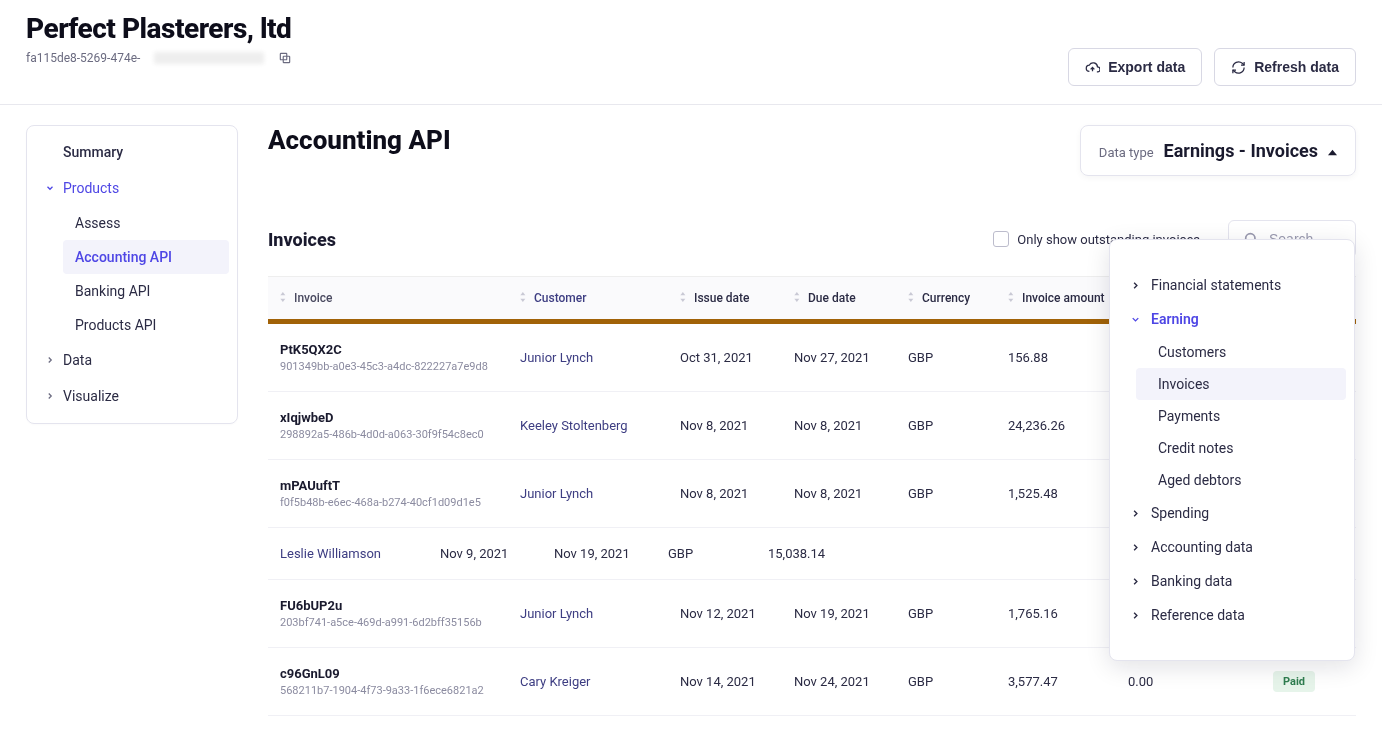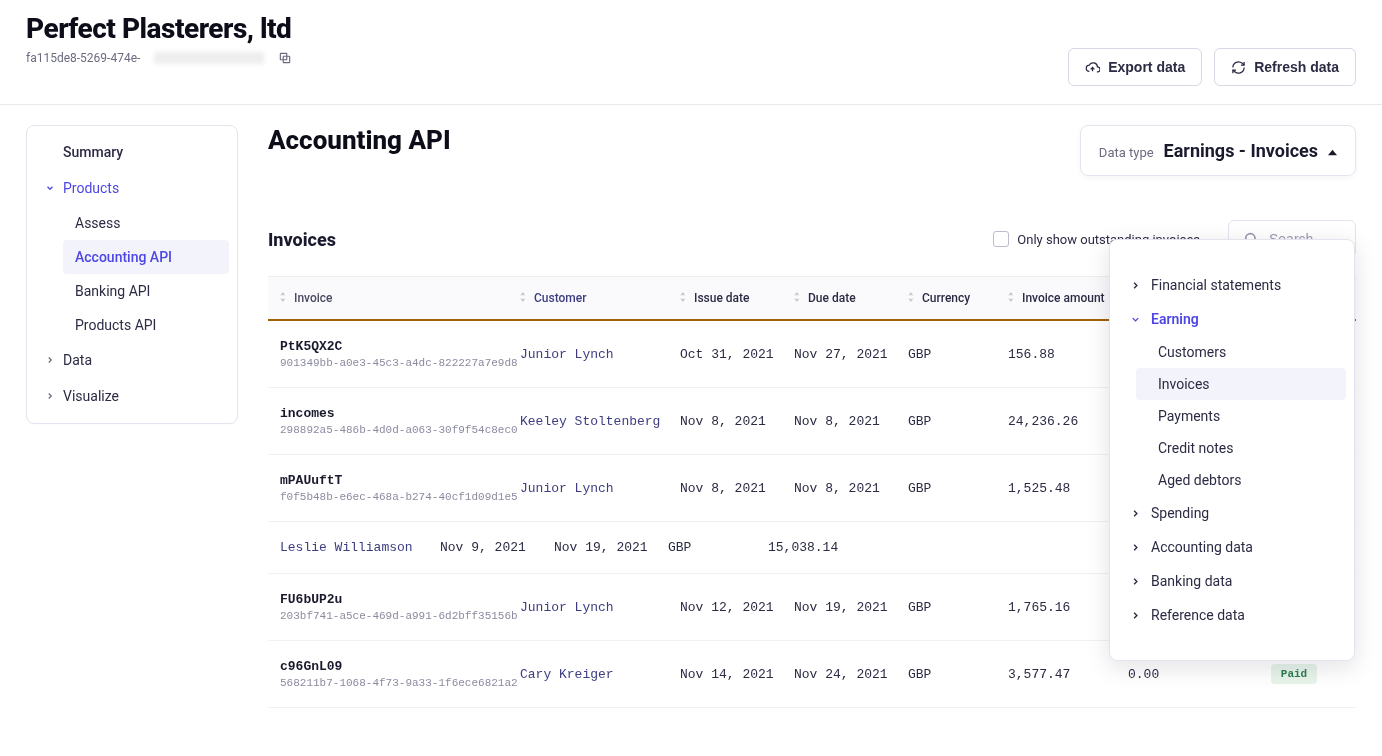--- a/index.html
+++ b/index.html
@@ -77,22 +77,22 @@
   .datatype-label { font-size:13px; color:#6b6b80; }
   .datatype-value { font-size:18px; font-weight:700; color:#1a1a2e; margin-left:6px;}
   .dd-triangle { display:inline-block; margin-left:6px; }
   .subhead { display:flex; align-items:center; margin-top:44px; gap:28px;}
   .subhead h3 { font-size:18px; font-weight:800; color:#1a1a2e; flex:0 0 auto; margin-right:auto;}
   .chk-wrap { display:flex; align-items:center; gap:8px; font-size:13px; color:#2b2b44;}
   .chk { width:16px; height:16px; border:1.5px solid #bcbccc; border-radius:3px; cursor:pointer;}
   .search-wrap { display:flex; align-items:center; gap:10px; border:1px solid #e4e4ee; border-radius:6px; padding:10px 14px; min-width:128px;}
   .search-input { border:none; outline:none; font-size:14px; color:#2b2b44; width:70px;}
   .search-input::placeholder { color:#9a9aaf; }
-  .table-head { display:flex; border-top:1px solid #eee; border-bottom:2px solid #a16207; background:#fafafc; margin-top:18px; padding:14px 12px; font-size:12px; color:#4a4a60; font-weight:500;}
-  .row { display:flex; border-bottom:1px solid #f0f0f5; padding:18px 12px; font-size:13px; align-items:center;font-family:Liberation Mono, monospace;}
+  .table-head { display:flex; border-top:1px solid #eee; border-bottom:5px solid #a16207; background:#fafafc; margin-top:18px; padding:14px 12px; font-size:12px; color:#4a4a60; font-weight:500;}
+  .row { display:flex; border-bottom:1px solid #f0f0f5; padding:18px 12px; font-size:13px; align-items:center;}
   .col-invoice { flex:0 0 240px; }
   .col-customer { flex:0 0 160px; color:#3d3d82;}
   .col-issue { flex:0 0 114px; color:#2b2b44;}
   .col-due { flex:0 0 114px; color:#2b2b44;}
   .col-curr { flex:0 0 100px; color:#2b2b44;}
   .col-amount { flex:0 0 120px; padding-right:18px; color:#2b2b44;}
   .col-due2 { flex:0 0 130px; text-align:left; padding-right:26px; color:#2b2b44;}
   .col-status { flex:0 0 72px; text-align:center;}
   .inv-code { font-weight:700; color:#1a1a2e; font-size:13px;}
   .inv-id { font-size:11px; color:#8b8ba0; margin-top:3px;}
@@ -291,21 +291,21 @@
           <div class="col-customer">Junior Lynch</div>
           <div class="col-issue">Oct 31, 2021</div>
           <div class="col-due">Nov 27, 2021</div>
           <div class="col-curr">GBP</div>
           <div class="col-amount">156.88</div>
           <div class="col-due2"></div>
           <div class="col-status"></div>
         </div>
         <div class="row">
           <div class="col-invoice">
-            <div class="inv-code">incomes</div>
+            <div class="inv-code">xIqjwbeD</div>
             <div class="inv-id">298892a5-486b-4d0d-a063-30f9f54c8ec0</div>
           </div>
           <div class="col-customer">Keeley Stoltenberg</div>
           <div class="col-issue">Nov 8, 2021</div>
           <div class="col-due">Nov 8, 2021</div>
           <div class="col-curr">GBP</div>
           <div class="col-amount">24,236.26</div>
           <div class="col-due2"></div>
           <div class="col-status"></div>
         </div>
@@ -340,21 +340,21 @@
           <div class="col-issue">Nov 12, 2021</div>
           <div class="col-due">Nov 19, 2021</div>
           <div class="col-curr">GBP</div>
           <div class="col-amount">1,765.16</div>
           <div class="col-due2">0.00</div>
           <div class="col-status"><span class="badge">Paid</span></div>
         </div>
         <div class="row">
           <div class="col-invoice">
             <div class="inv-code">c96GnL09</div>
-            <div class="inv-id">568211b7-1068-4f73-9a33-1f6ece6821a2</div>
+            <div class="inv-id">568211b7-1904-4f73-9a33-1f6ece6821a2</div>
           </div>
           <div class="col-customer">Cary Kreiger</div>
           <div class="col-issue">Nov 14, 2021</div>
           <div class="col-due">Nov 24, 2021</div>
           <div class="col-curr">GBP</div>
           <div class="col-amount">3,577.47</div>
           <div class="col-due2">0.00</div>
           <div class="col-status"><span class="badge">Paid</span></div>
         </div>
       </div>

